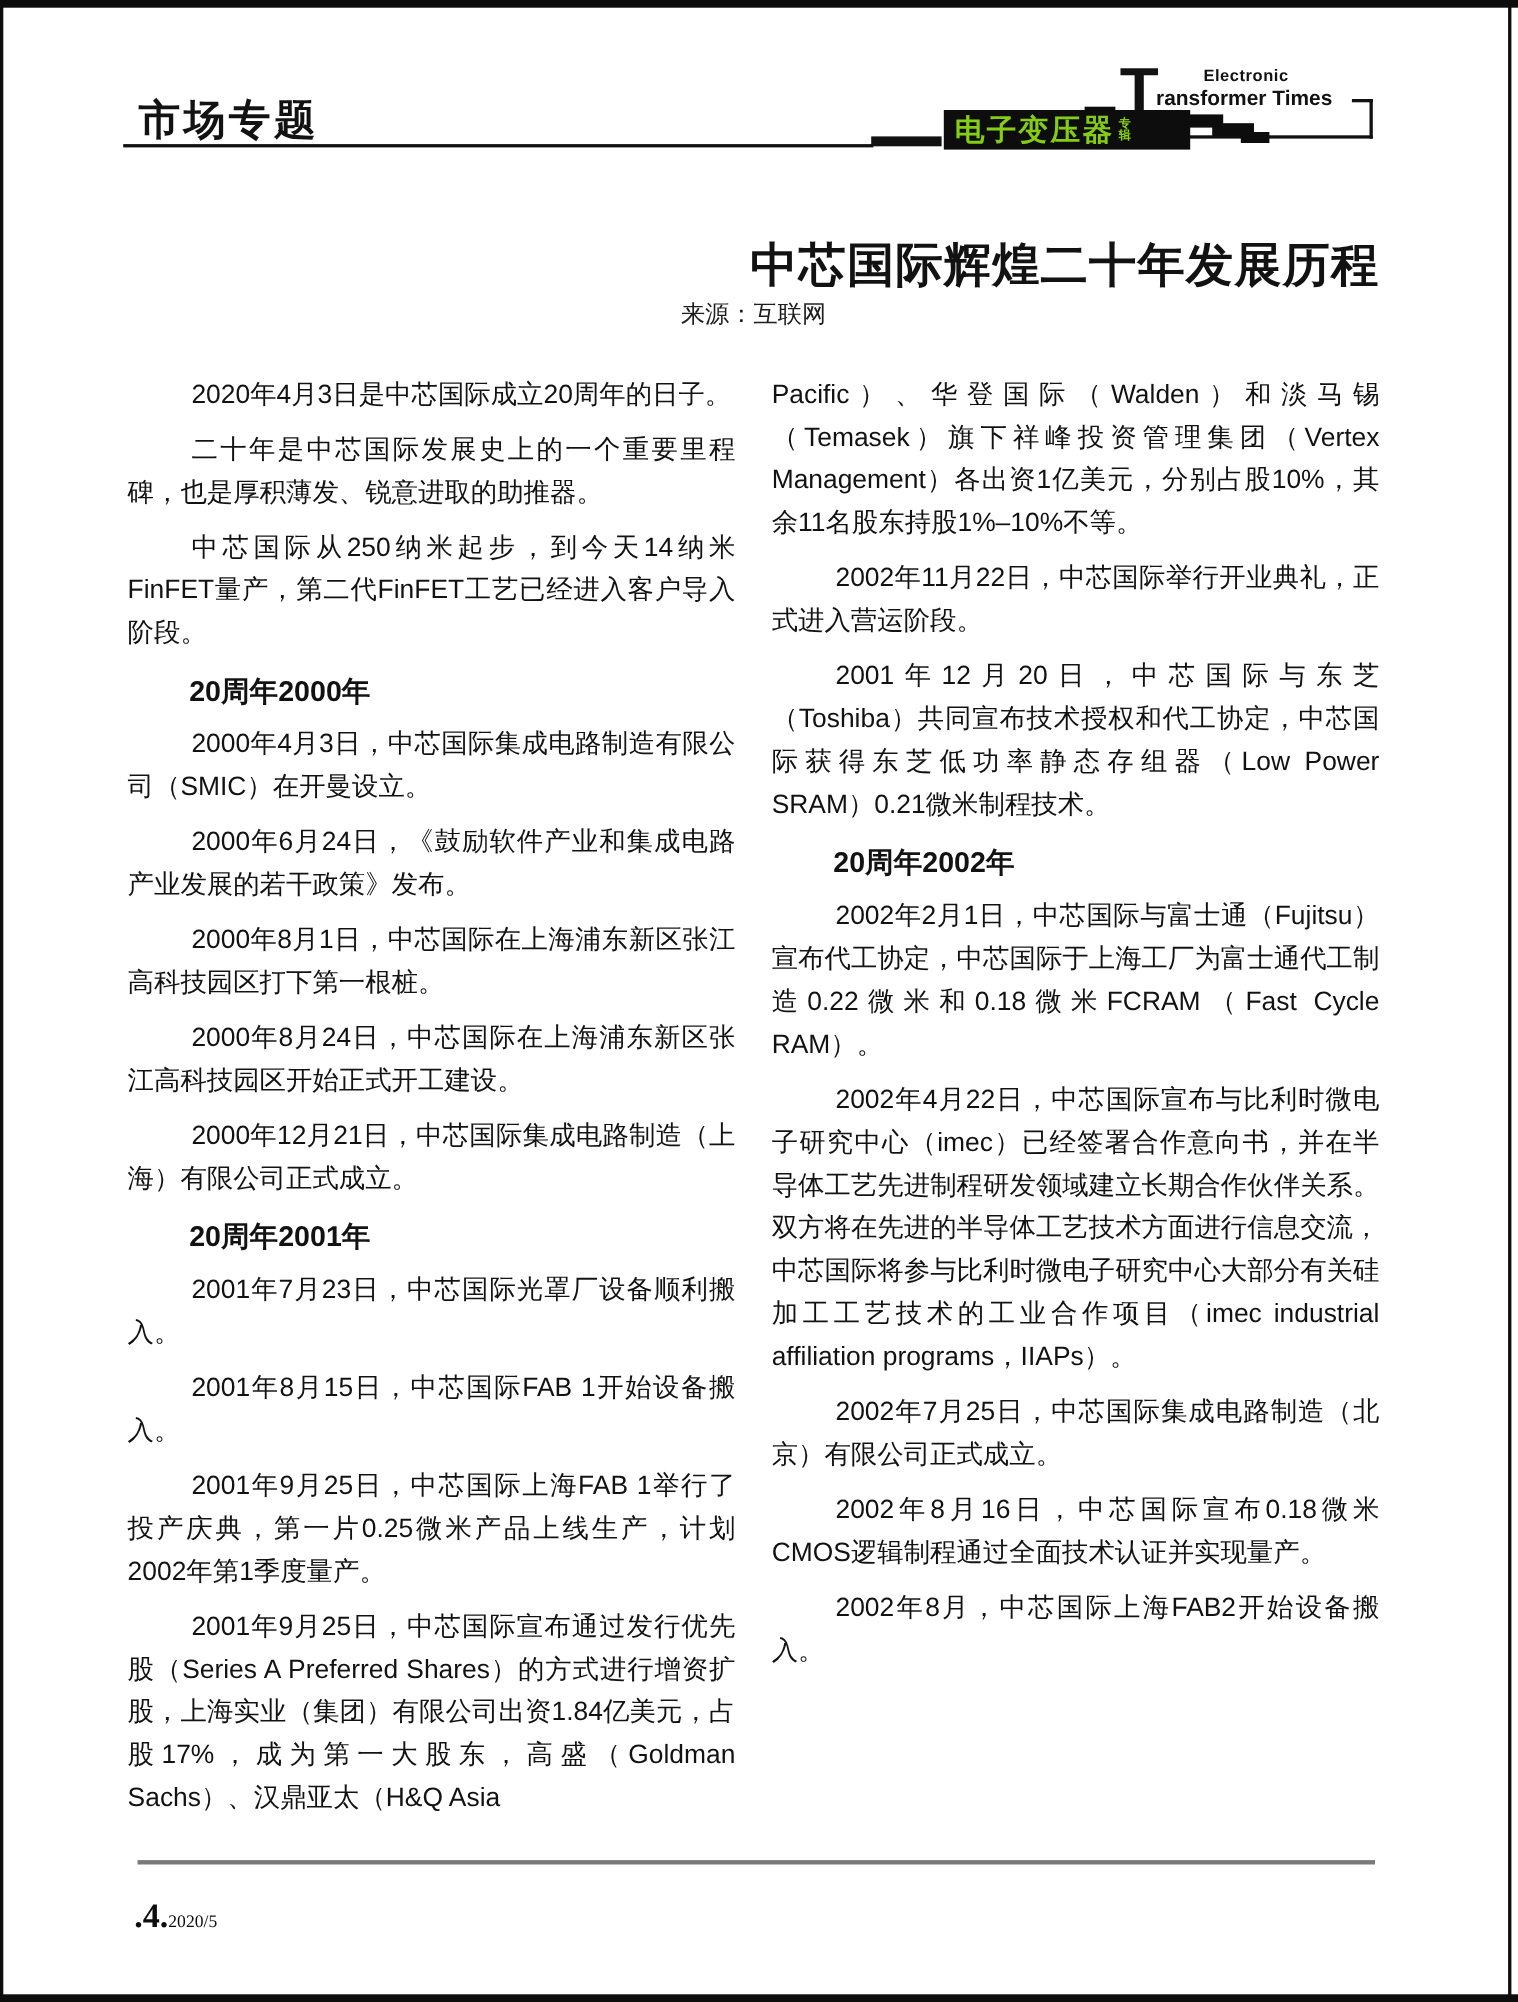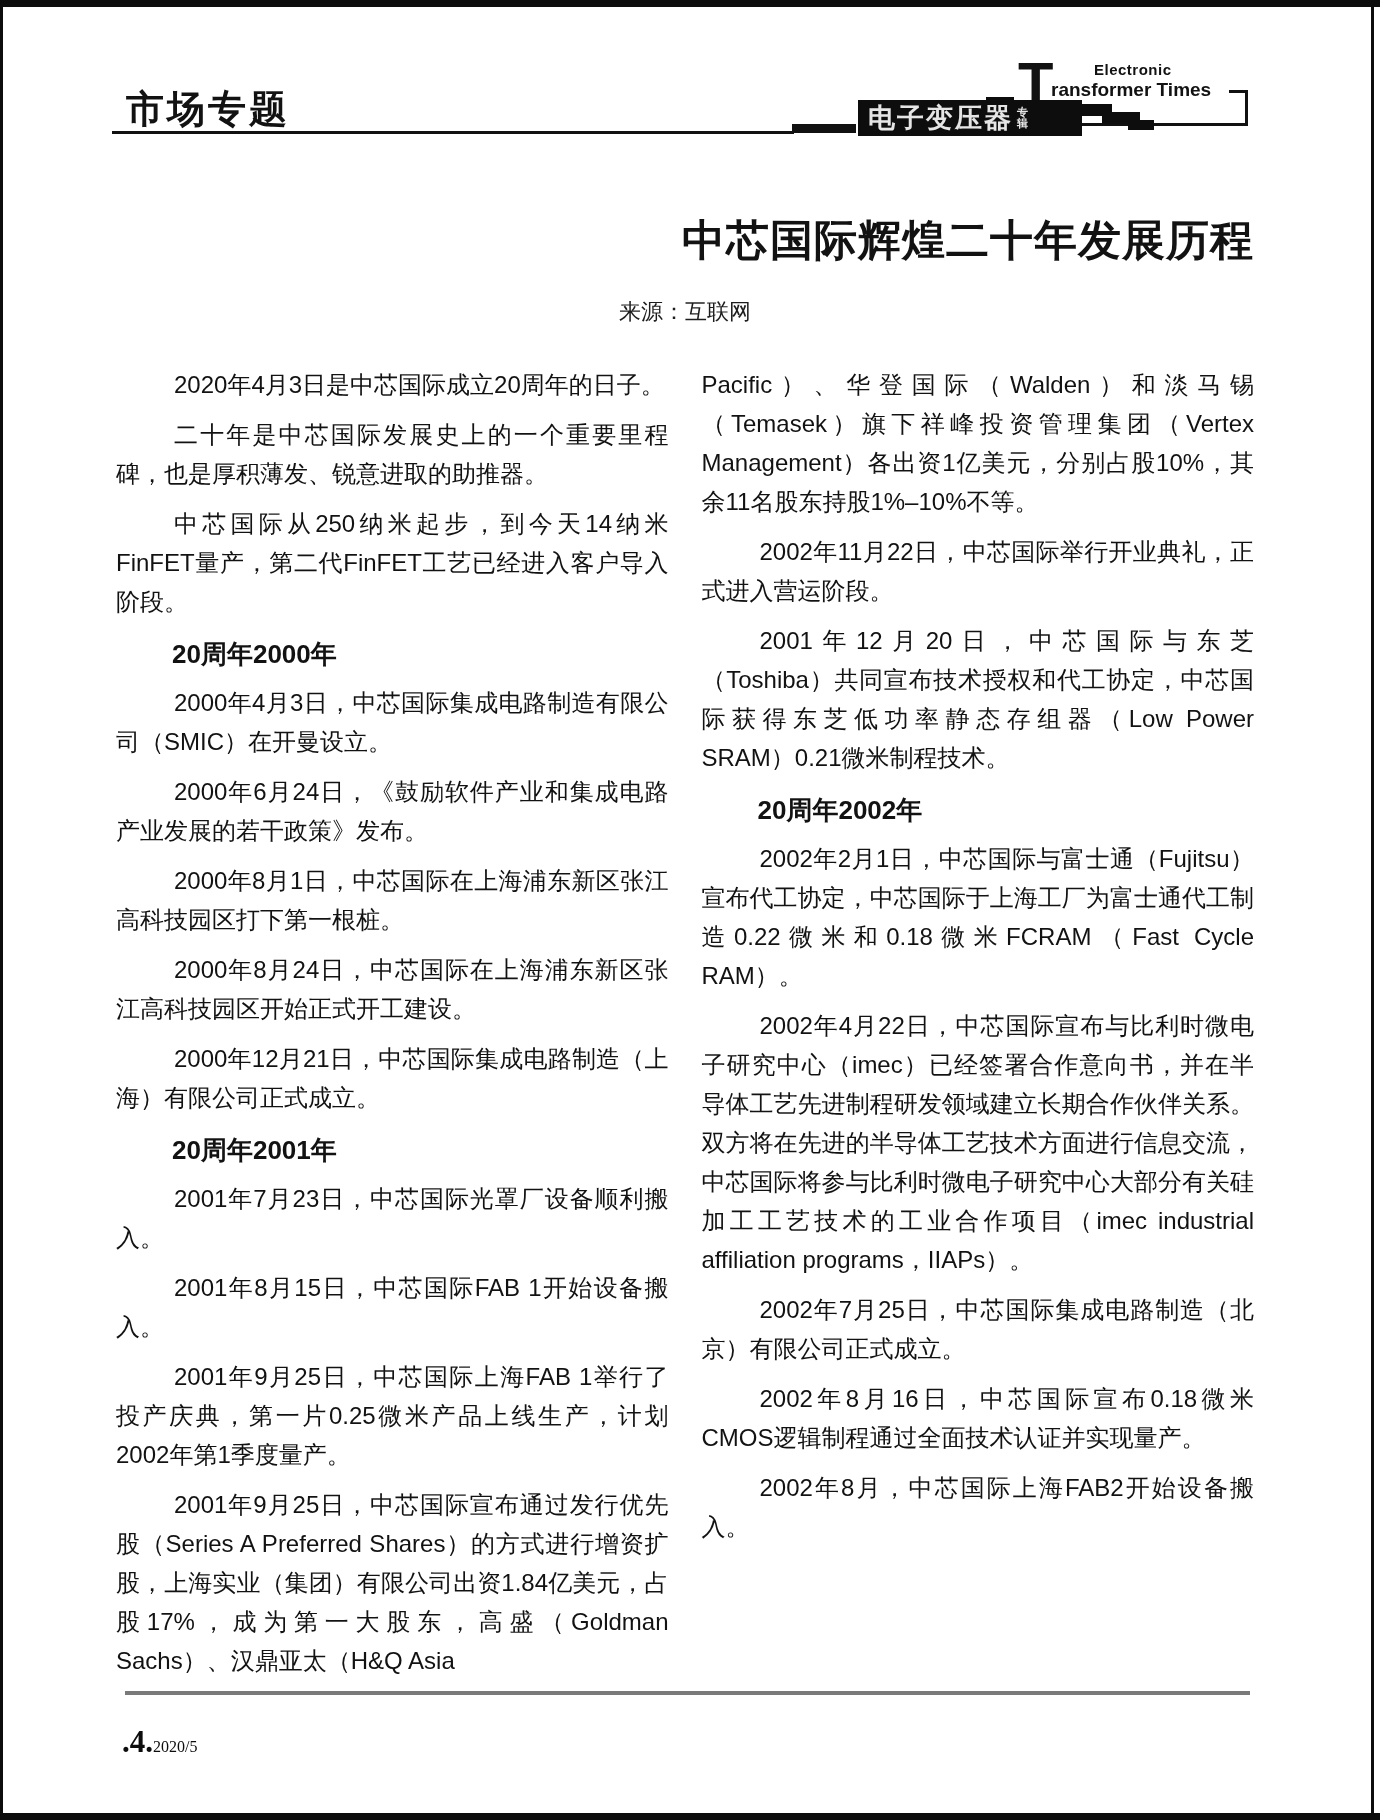--- a/index.html
+++ b/index.html
@@ -15,40 +15,40 @@
   #frame-left   { left:0; top:0; width:3px; height:1820px; }
   #frame-right  { left:1371px; top:0; width:3px; height:1820px; }
 
   
   .section-label { position:absolute; left:126px; top:84px; font-size:38px; font-weight:bold; letter-spacing:3px; }
   .rule { position:absolute; background:#111; }
   #label-underline       { left:112px; top:131px; width:682px; height:3px; }
   #label-underline-thick { left:792px; top:124px; width:64px; height:9px; }
 
   #mast-box { position:absolute; left:858px; top:100px; width:224px; height:36px;
-    background:#0d0d0d; color:#e5e5e5; display:flex; align-items:center; padding-left:10px; }
+    background:#0d0d0d; color:#84cc16; display:flex; align-items:center; padding-left:10px; }
   #mast-box .cn  { font-size:27px; font-weight:bold; letter-spacing:2px; white-space:nowrap; }
   #mast-box .tag { display:flex; flex-direction:column; font-size:11px; line-height:11px; margin-left:4px; font-weight:bold; }
   .step { position:absolute; background:#0d0d0d; }
   #step1 { left:1080px; top:104px; width:32px; height:12px; }
   #step2 { left:1102px; top:112px; width:38px; height:12px; }
   #step3 { left:1128px; top:120px; width:26px; height:10px; }
 
   #mast-dash       { position:absolute; left:986px; top:97px;  width:28px; height:5px; background:#0d0d0d; }
   #mast-T          { position:absolute; left:1018px; top:54px; font-size:58px; font-weight:bold; line-height:1; }
   #mast-electronic { position:absolute; left:1054px; top:61px; font-size:15px; font-weight:bold; letter-spacing:.5px;margin-left:40px; }
   #mast-times      { position:absolute; left:1051px; top:79px; font-size:19px; font-weight:bold; white-space:nowrap; }
   #bracket-top    { left:1229px; top:90px;  width:19px;  height:3px; }
   #bracket-right  { left:1245px; top:90px;  width:3px;   height:36px; }
   #bracket-bottom { left:1070px; top:123px; width:178px; height:3px; }
 
   
   .article { position:absolute; left:116px; top:212px; width:1138px; }
   .title  { text-align:right; font-size:43px; font-weight:bold; letter-spacing:1px; }
-  .source { text-align:center; font-size:22px; margin-top:27px; color:#1d1d1d; }
+  .source { text-align:center; font-size:22px; margin-top:1px; color:#1d1d1d; }
   .columns { display:flex; gap:33px; margin-top:27px; }
   .col { flex:1; min-width:0; }
   .para { font-size:24px; line-height:39px; text-align:justify; text-justify:inter-character;
           text-indent:58px; margin:11px 0; word-break:break-word; }
   .para.no-indent { text-indent:0; }
   .sub-heading { font-size:26px; font-weight:bold; margin:16px 0 9px; padding-left:56px; }
 
   
   #footer-line { position:absolute; left:125px; top:1691px; width:1125px; height:4px; background:#7a7a7a; }
   .page-num { position:absolute; left:122px; top:1724px; font-family:"Liberation Serif","DejaVu Serif",serif; color:#0d0d0d; }

